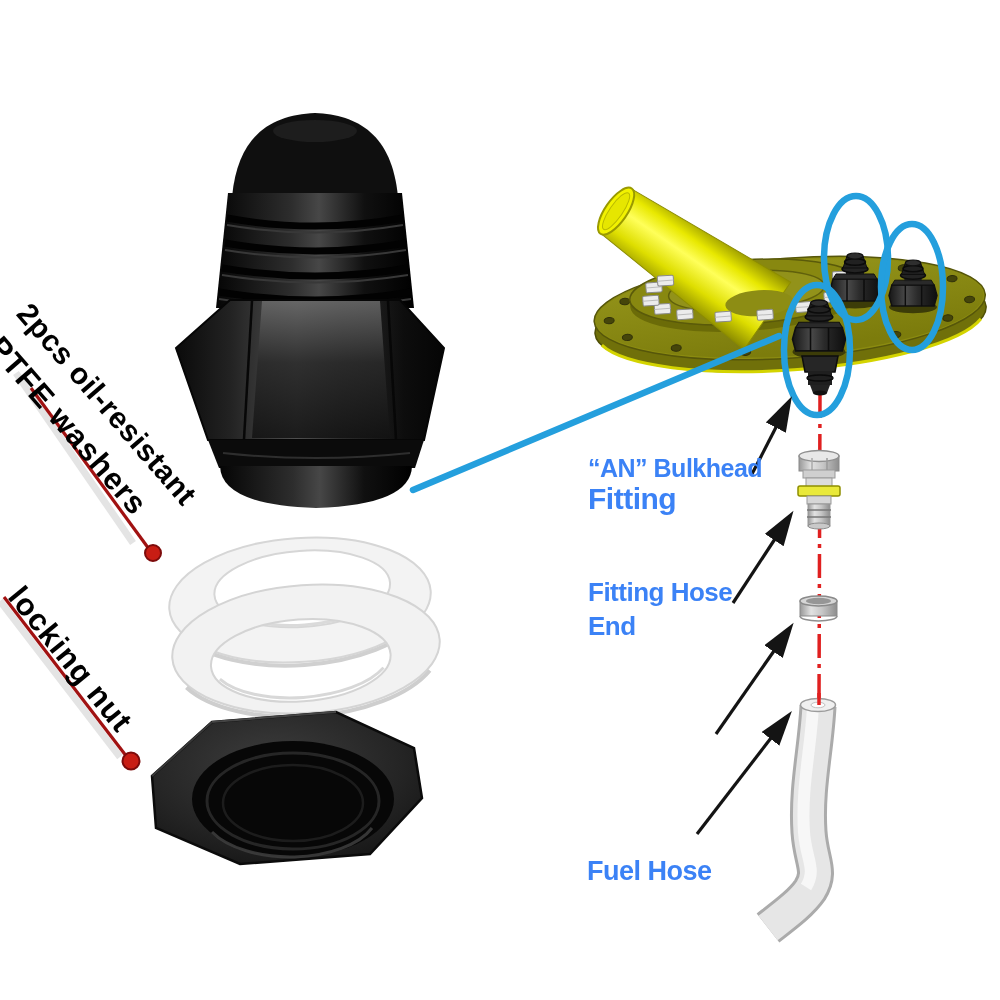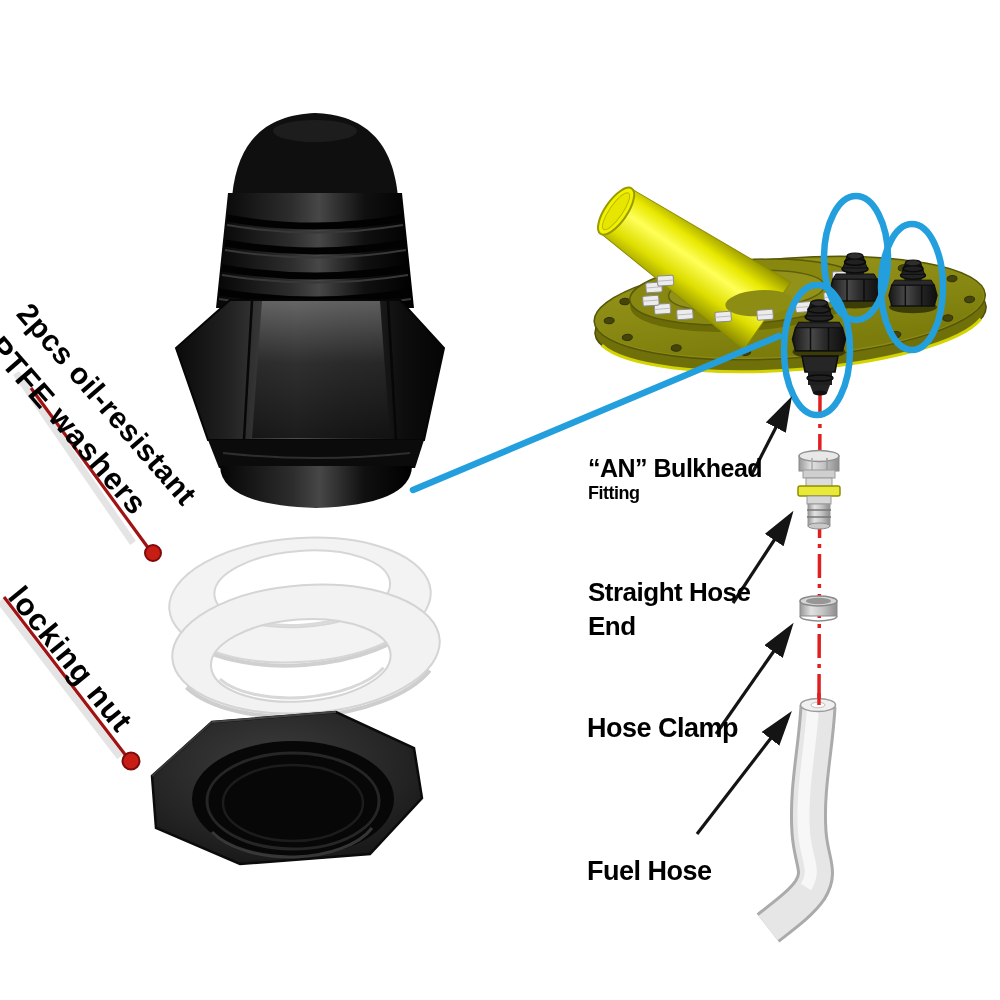--- a/index.html
+++ b/index.html
@@ -4,24 +4,24 @@
 <style>
   html,body{margin:0;padding:0;background:#ffffff;}
   #stage{position:relative;width:1000px;height:1000px;background:#ffffff;overflow:hidden;
          font-family:"Liberation Sans", sans-serif;}
   #art{position:absolute;left:0;top:0;}
   .rlabel{position:absolute;font-weight:bold;color:#000;white-space:nowrap;
           transform-origin:0 0;line-height:1;}
   .lab1{left:34px;top:298px;font-size:30px;transform:rotate(49deg);letter-spacing:0.5px;}
   .lab2{left:6px;top:331px;font-size:31px;transform:rotate(49deg);letter-spacing:1px;}
   .lab3{left:27px;top:581px;font-size:31px;transform:rotate(51deg);letter-spacing:1px;}
-  .dlabel{position:absolute;font-weight:bold;color:#000000;white-space:nowrap;
+  .dlabel{position:absolute;font-weight:bold;color:#3b82f6;white-space:nowrap;
           font-size:26px;line-height:1;letter-spacing:-0.5px;}
   .bul1{left:588px;top:456px;font-size:25px;}
-  .bul2{left:588px;top:484px;font-size:18px;}
+  .bul2{left:588px;top:484px;font-size:30px;}
   .she1{left:588px;top:579px;}
   .she2{left:588px;top:613px;text-align:right;}
   .hcl {left:587px;top:715px;font-size:27px;}
   .fho {left:587px;top:858px;font-size:27px;}
 </style>
 </head>
 <body>
 
 <div id="stage">
 
@@ -255,17 +255,16 @@
     <line x1="697" y1="834" x2="788" y2="716" marker-end="url(#ah)"></line>
   </g>
 </svg>
 
   <div class="rlabel lab1">2pcs oil-resistant</div>
   <div class="rlabel lab2">PTFE washers</div>
   <div class="rlabel lab3">locking nut</div>
 
   <div class="dlabel bul1">“AN” Bulkhead</div>
   <div class="dlabel bul2">Fitting</div>
-  <div class="dlabel she1">Straight Hose</div>
+  <div class="dlabel she1">Fitting Hose</div>
   <div class="dlabel she2">End</div>
-  <div class="dlabel hcl">Hose Clamp</div>
   <div class="dlabel fho">Fuel Hose</div>
 </div>
 
 </body></html>

